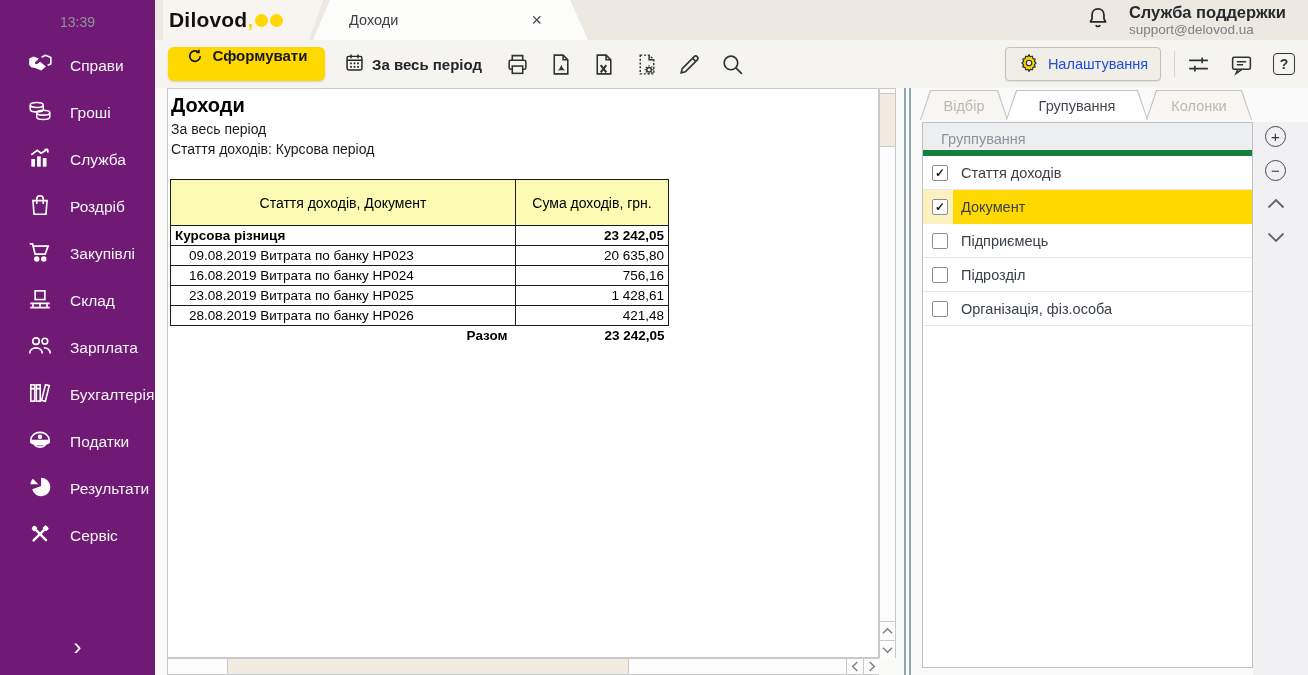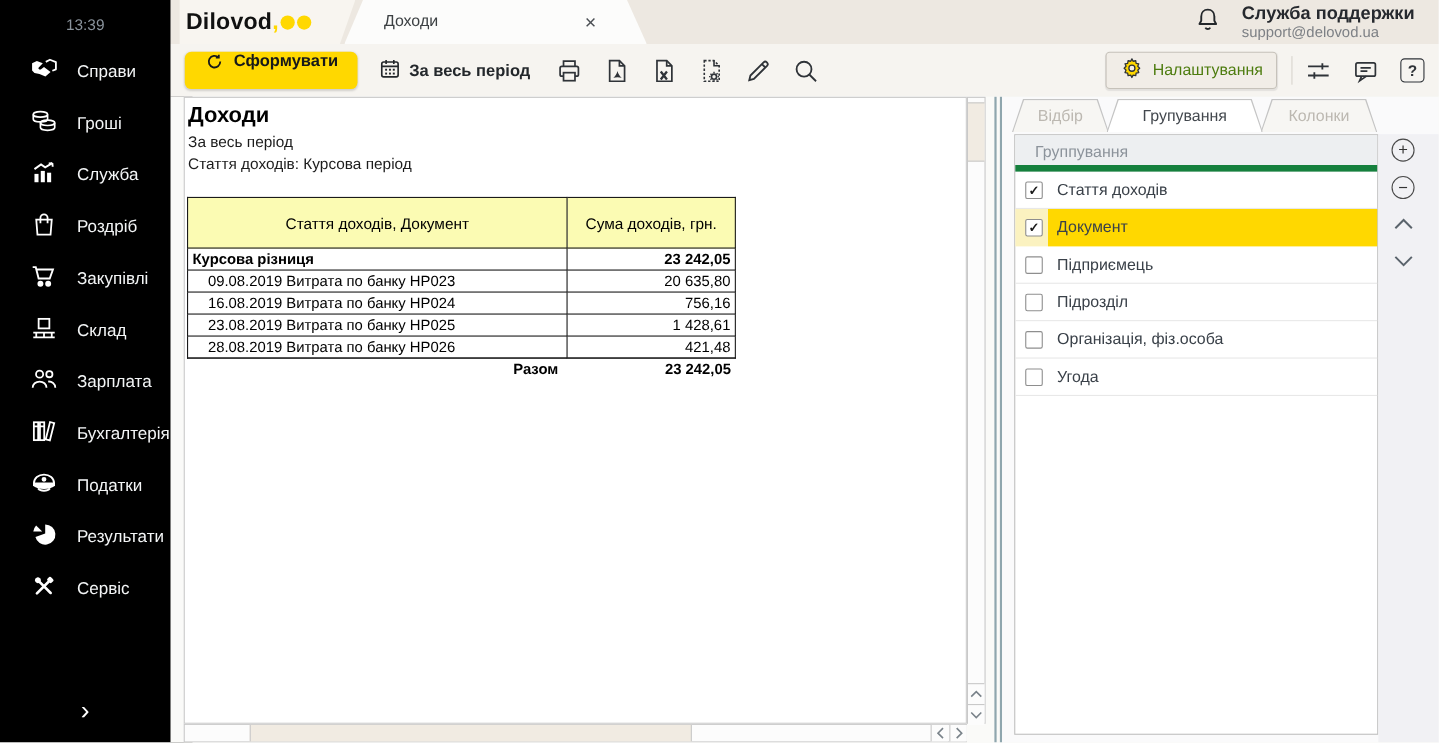--- a/index.html
+++ b/index.html
@@ -2,21 +2,21 @@
 <html><head>
 <meta charset="utf-8">
 <style>
   * { margin:0; padding:0; box-sizing:border-box; }
   html,body { width:1308px; height:675px; }
   body { position:relative; overflow:hidden; background:#FAFAF8;
          font-family:"Liberation Sans", sans-serif; color:#222; }
   .abs { position:absolute; }
 
   
-  .sidebar { left:0; top:0; width:175px; height:675px; background:#000000; }
+  .sidebar { left:0; top:0; width:175px; height:675px; background:#701a75; }
   .sb-time { top:14px; left:0; width:155px; text-align:center; color:#8A939C; font-size:14px; }
   .sb-nav { top:42px; left:0; right:0; }
   .sb-item { height:47px; display:flex; align-items:center; padding-left:27px; gap:17px;
              color:#F3F5F6; font-size:15.5px; font-weight:400; cursor:pointer; }
   .sb-item svg { width:26px; height:26px; flex:0 0 26px; }
   .sb-collapse { bottom:16px; left:0; width:155px; text-align:center; color:#FFF;
                  font-size:24px; line-height:24px; cursor:pointer; }
 
   
   .topbar { left:155px; top:0; width:1153px; height:40px; background:#EDE8E1; }
@@ -42,21 +42,21 @@
                   border-radius:6px; display:flex; align-items:flex-start; justify-content:center;
                   gap:9px; font-size:15px; font-weight:bold; color:#16181A; cursor:pointer;
                   box-shadow:0 1px 2px rgba(0,0,0,.15); }
   .period { left:181px; top:7px; height:34px; display:flex; align-items:center; gap:7px;
             font-size:15px; font-weight:bold; color:#23272B; cursor:pointer; padding:0 8px; }
   .tool-ic { top:10px; width:28px; height:28px; display:flex; align-items:center;
              justify-content:center; cursor:pointer; }
   .tool-ic svg { width:25px; height:25px; }
   .btn-settings { left:850px; top:7px; width:156px; height:34px; background:#F1EDE7;
                   border:1px solid #C6C2BA; border-radius:4px; display:flex; align-items:center;
-                  justify-content:center; gap:8px; font-size:14.5px; color:#4d7c0f;
+                  justify-content:center; gap:8px; font-size:14.5px; color:#1d4ed8;
                   font-weight:500; cursor:pointer; box-shadow:0 1px 1px rgba(0,0,0,.08); }
   .tb-divider { left:1019px; top:11px; width:1px; height:26px; background:#D8D4CE; }
   .help-box { border:1.6px solid #2F3338; border-radius:4px; width:22px; height:22px;
               display:flex; align-items:center; justify-content:center; font-size:14px;
               font-weight:bold; color:#2F3338; }
 
   
   .main { left:155px; top:88px; width:753px; height:587px; background:#FAFAF8; }
   .report-panel { left:12px; top:0; width:712px; height:570px; background:#FFF;
                   border:1px solid #C9C9C9; }
@@ -447,24 +447,20 @@
       <span>Підприємець</span>
     </div>
     <div class="lb-item">
       <span class="cbx"></span>
       <span>Підрозділ</span>
     </div>
     <div class="lb-item">
       <span class="cbx"></span>
       <span>Організація, фіз.особа</span>
     </div>
-    <div class="lb-item">
-      <span class="cbx"></span>
-      <span>Угода</span>
-    </div>
   </div>
 
   <div class="abs btnstrip">
     <div class="abs circ-btn" style="top:4px">+</div>
     <div class="abs circ-btn" style="top:38px">−</div>
     <div class="abs chev-btn" style="top:72px">
         <svg width="18" height="11" viewBox="0 0 18 11" fill="none" stroke="#5B646C" stroke-width="1.8">
           <path d="M1.5 9.5L9 2l7.5 7.5"></path>
         </svg>
       </div>

